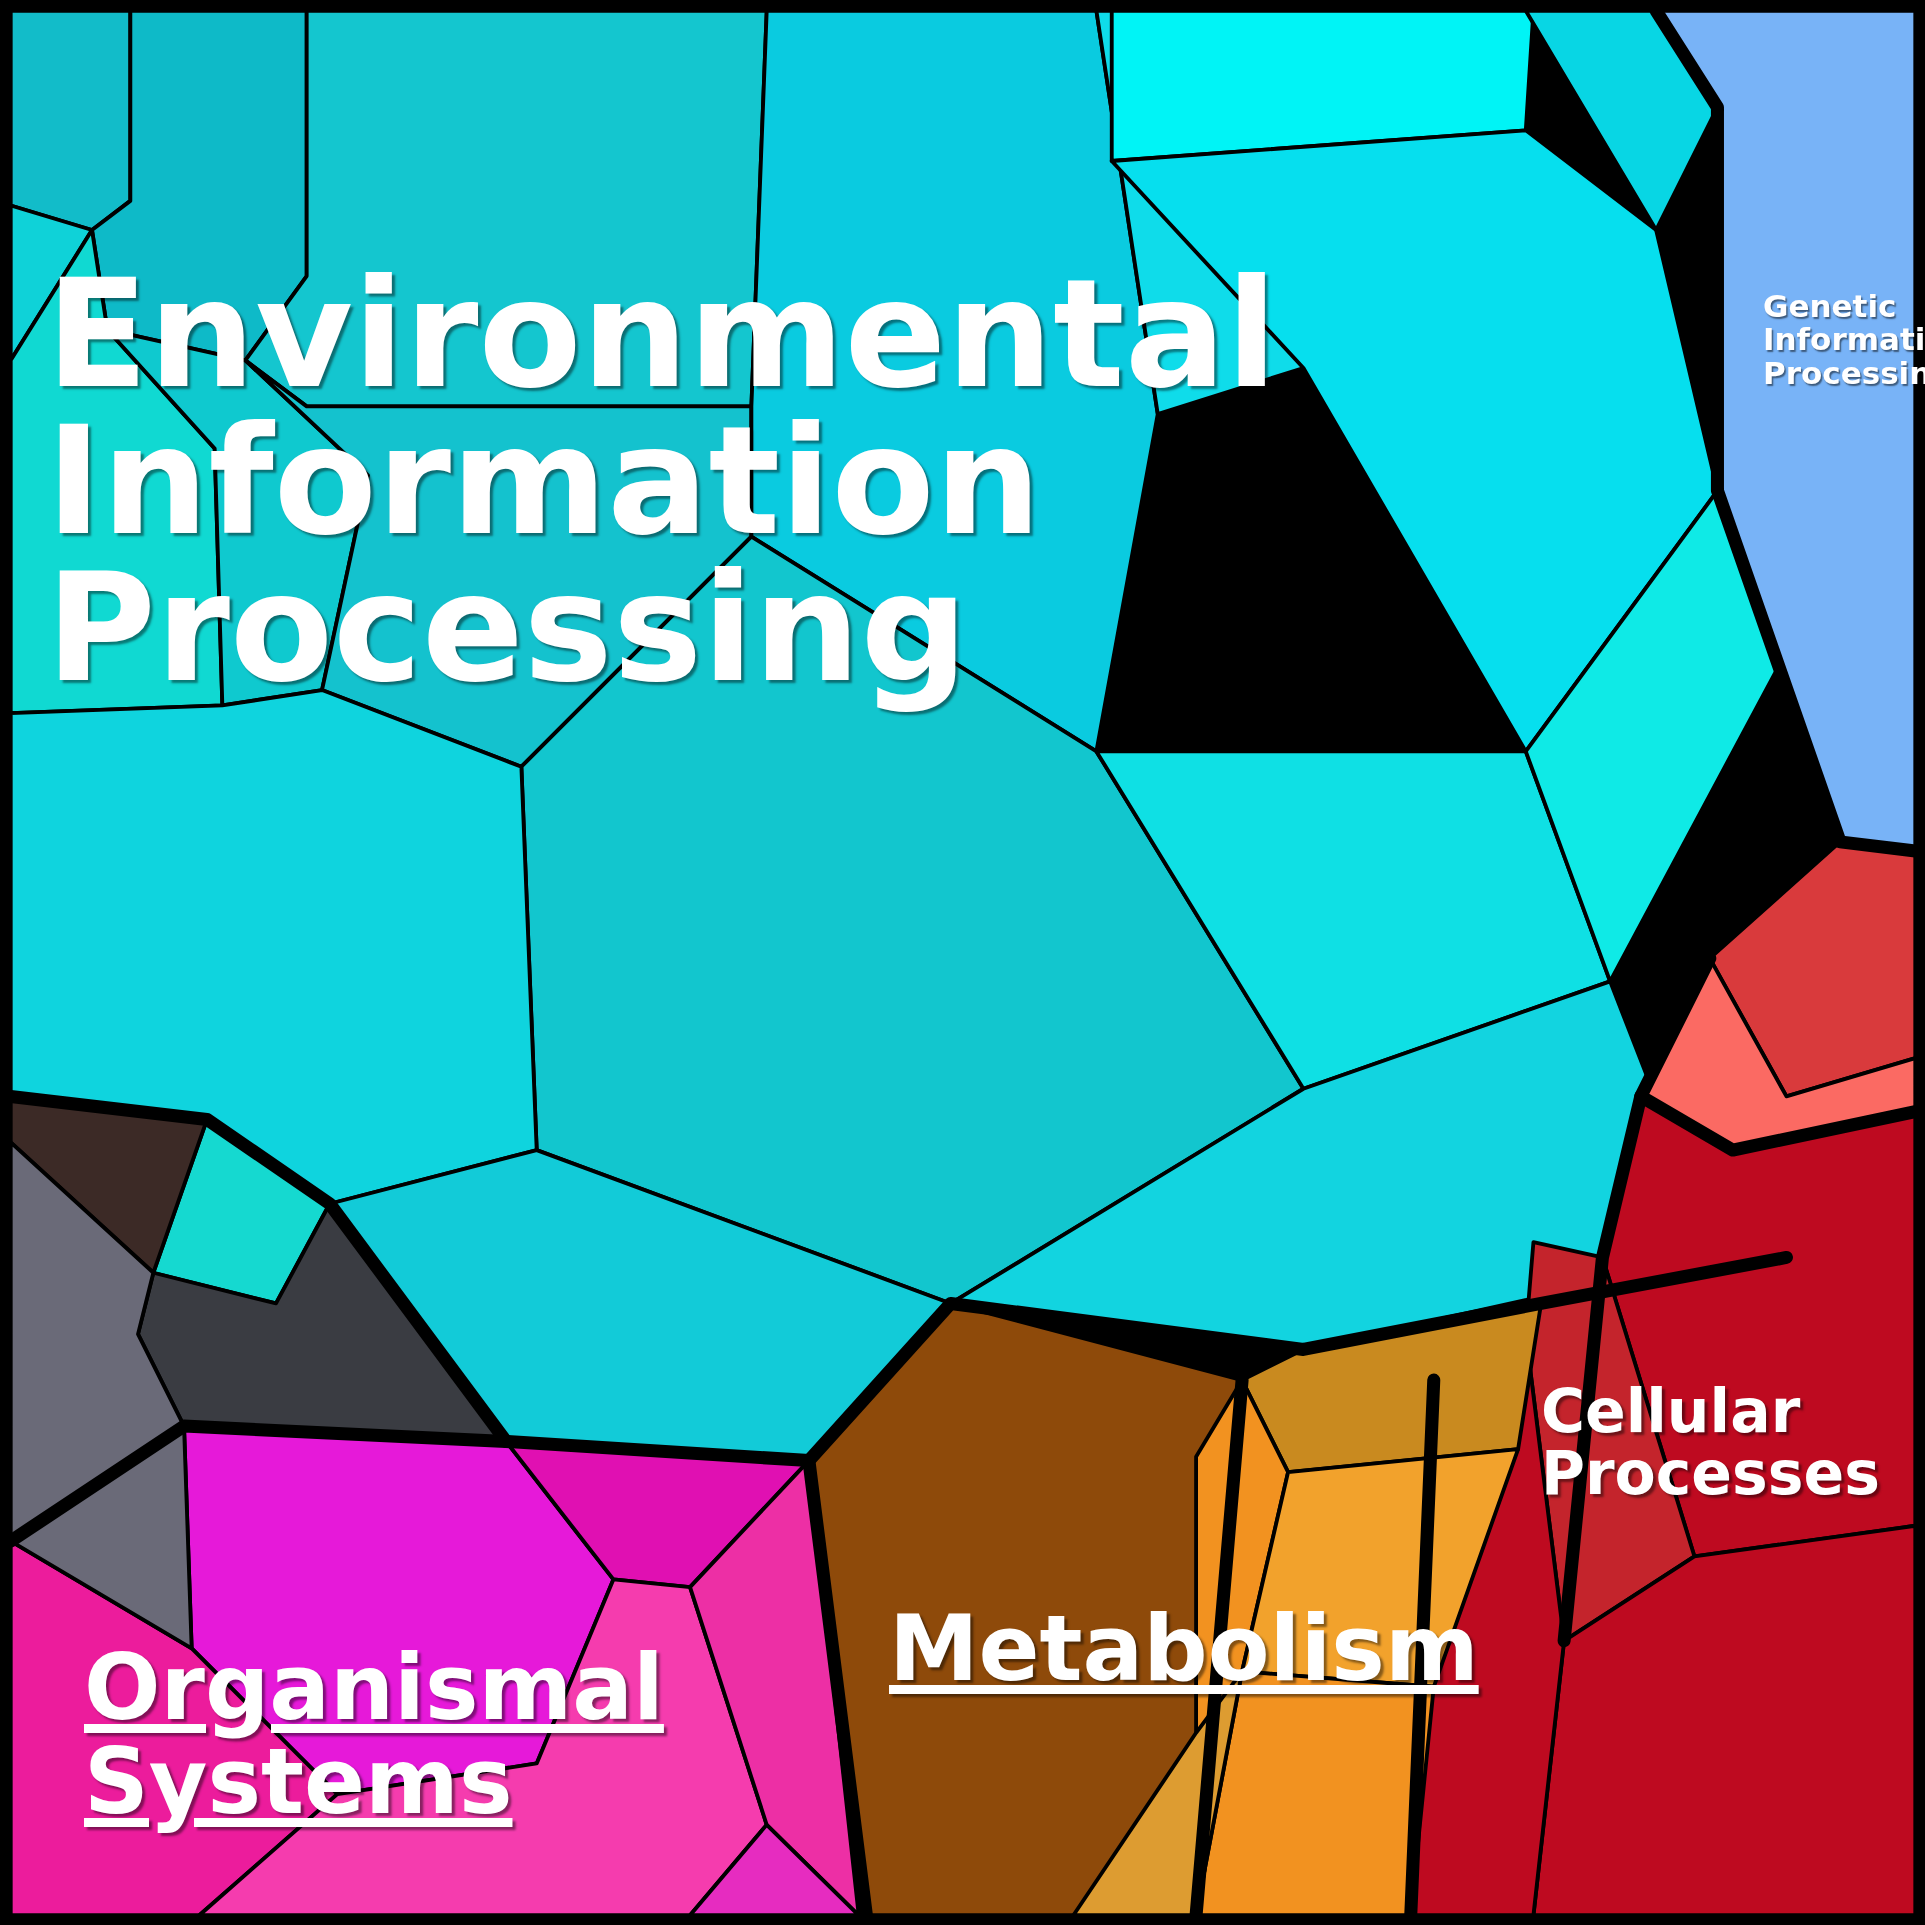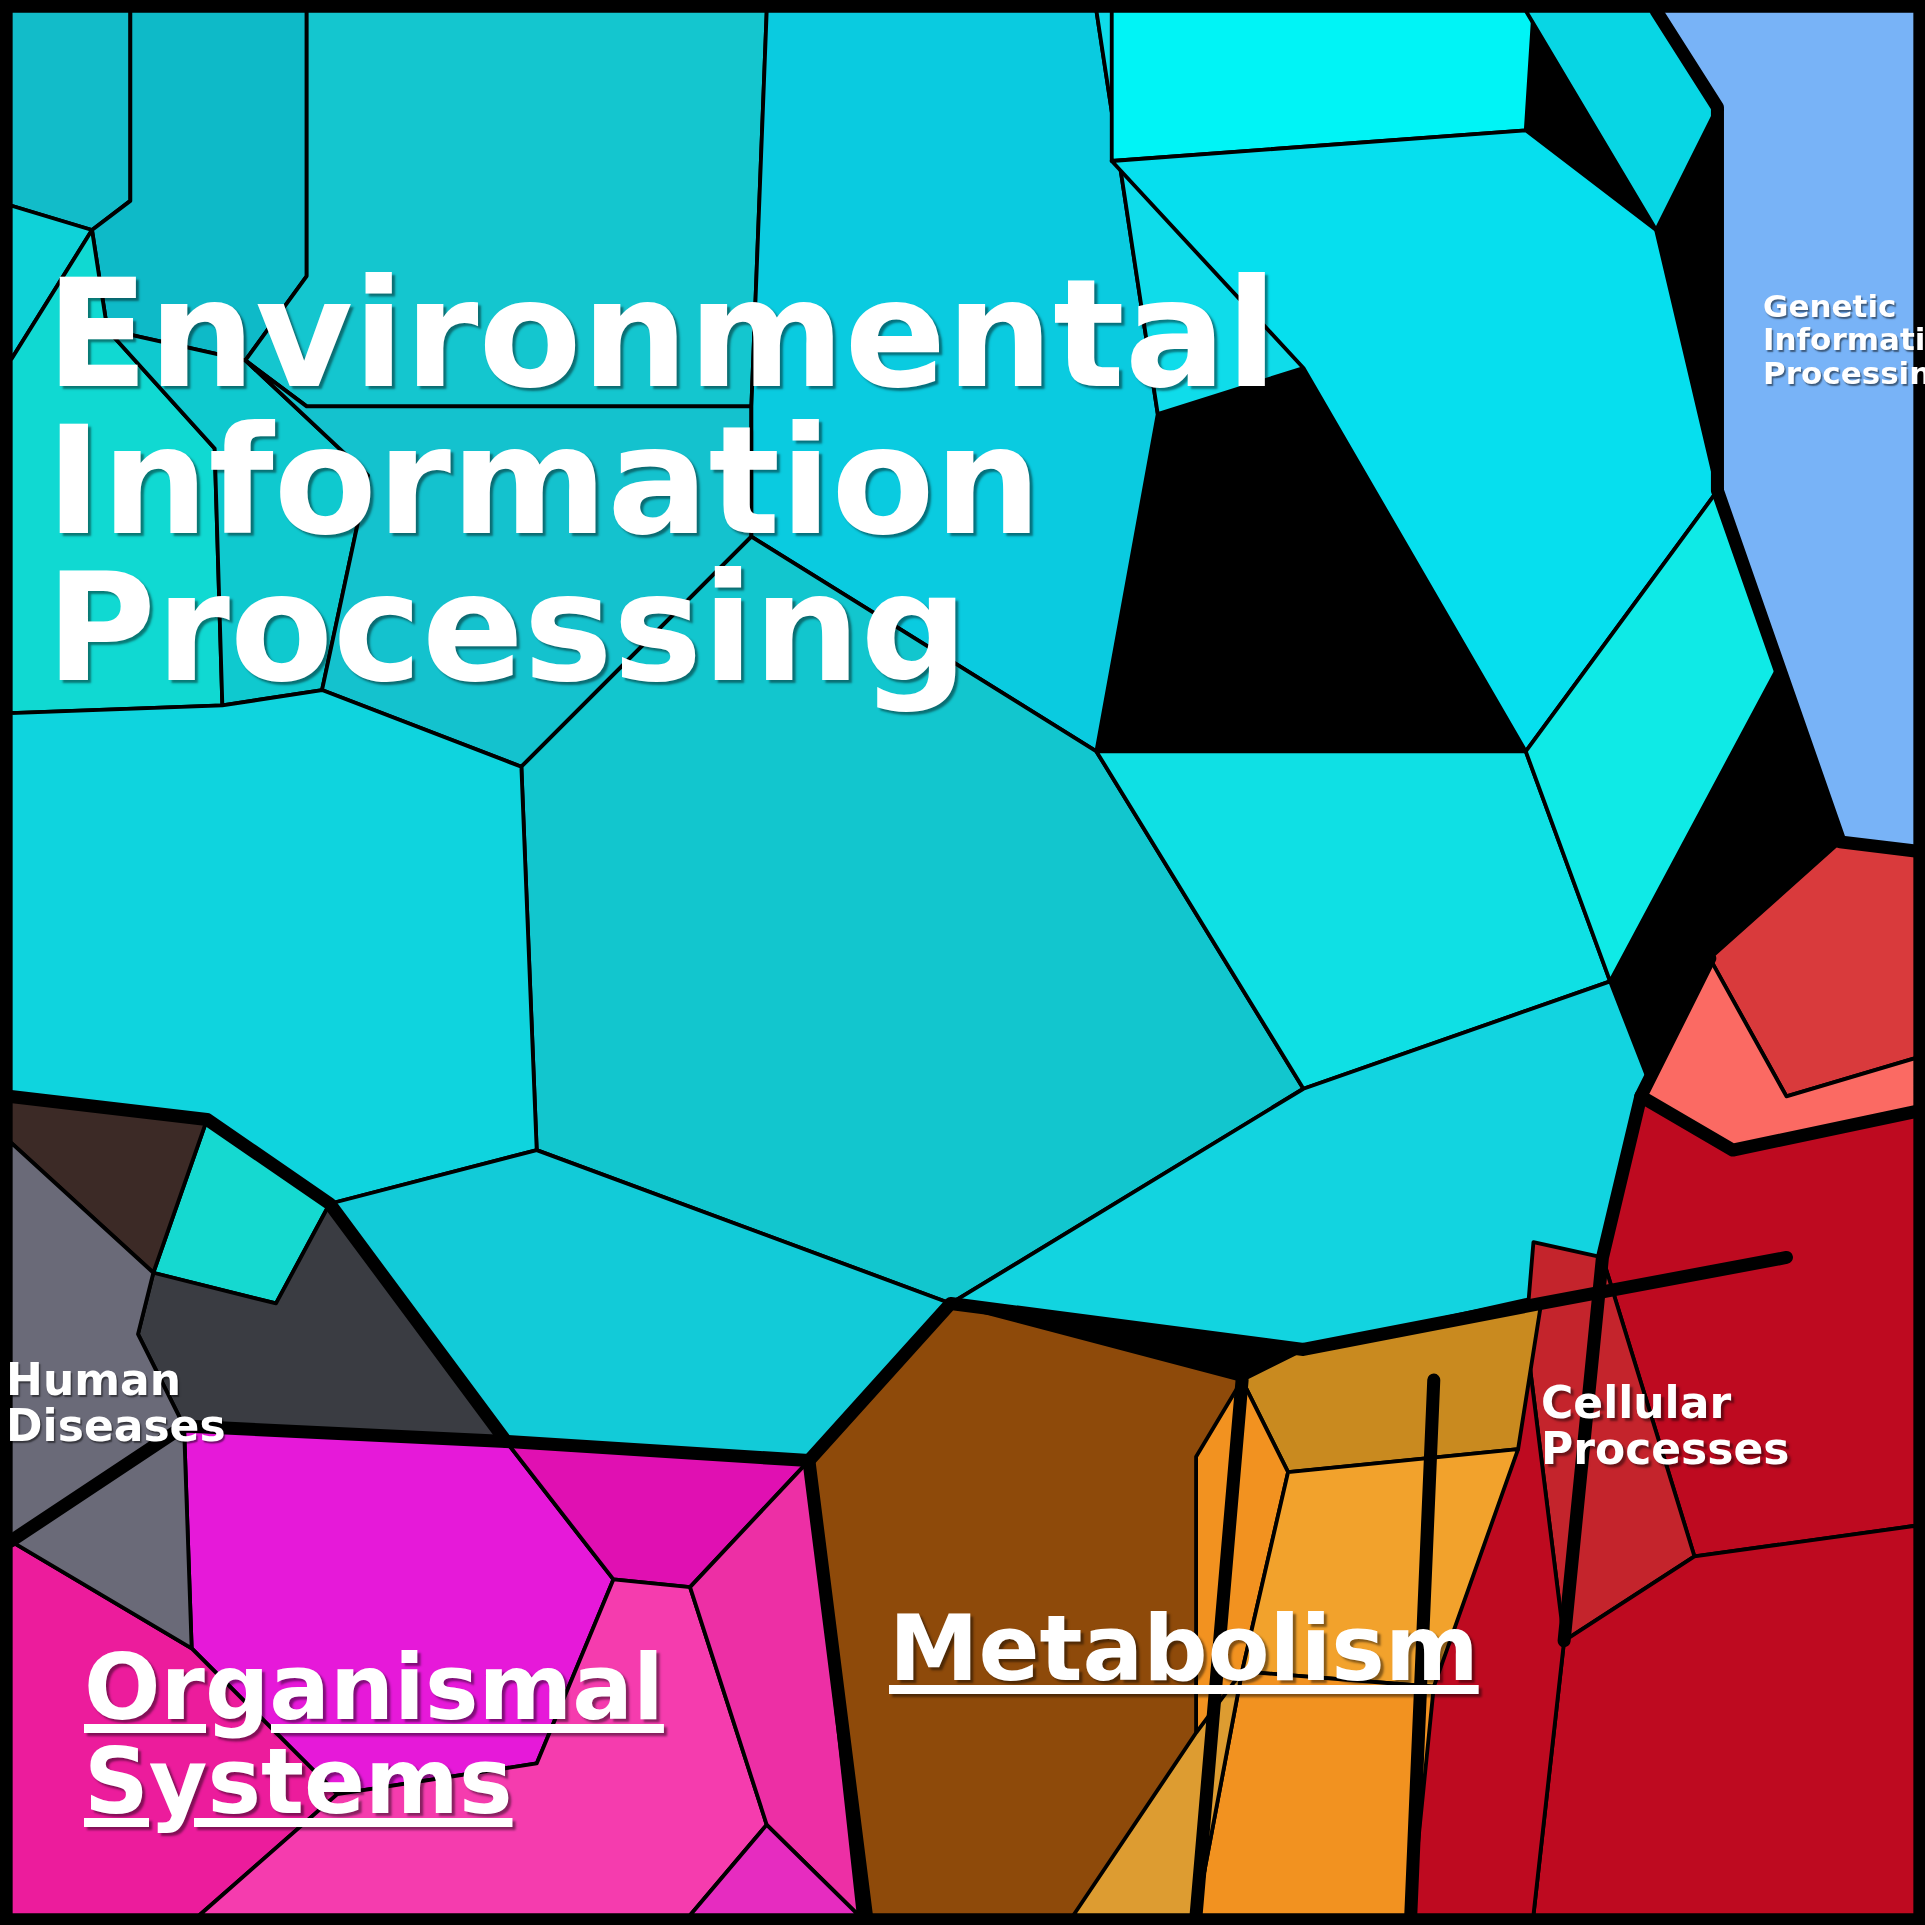--- a/index.html
+++ b/index.html
@@ -21,21 +21,21 @@
     text-shadow:3.1px 3.1px 2.3px rgba(0,0,0,0.45);
     pointer-events:none;
     letter-spacing:0px;
   }
   .lbl.small{text-shadow:1.5px 1.5px 1.5px rgba(0,0,0,0.5);}
   #lbl-env{left:46px;top:261px;width:1012px;font-size:150px;line-height:0.98;}
   #lbl-gip{left:1763px;top:290px;width:176px;font-size:31px;line-height:1.08;}
   #lbl-hum{left:6.1px;top:1357px;width:230px;font-size:44px;line-height:1.05;}
   #lbl-org{left:84px;top:1641px;width:659px;font-size:90px;line-height:1.04;text-decoration:underline;}
   #lbl-met{left:889px;top:1602px;width:606px;font-size:90px;line-height:1.04;text-decoration:underline;}
-  #lbl-cel{left:1541px;top:1380px;width:383px;font-size:44px;line-height:1.04;}
+  #lbl-cel{left:1541px;top:1380px;width:383px;font-size:60px;line-height:1.04;}
 </style>
 </head>
 <body>
 
 <div id="stage">
 
   <svg id="voronoi" viewBox="0 0 2512 2512" preserveAspectRatio="none">
     <rect x="0" y="0" width="2512" height="2512" fill="#000000"></rect>
     <g id="cells">
         <polygon points="14,14 14,268 120,300 170,262 170,14" fill="#12BCC9" stroke="#000000" stroke-width="5" stroke-linejoin="round"></polygon>
@@ -95,22 +95,20 @@
   </svg>
 
   <div class="lbl" id="lbl-env">Environmental
 Information
 Processing</div>
 
   <div class="lbl small" id="lbl-gip">Genetic
 Information
 Processing</div>
 
-  <div class="lbl small" id="lbl-hum">Human
-Diseases</div>
 
   <div class="lbl" id="lbl-org">Organismal
 Systems</div>
 
   <div class="lbl" id="lbl-met">Metabolism</div>
 
   <div class="lbl" id="lbl-cel">Cellular
 Processes</div>
 
 </div>

